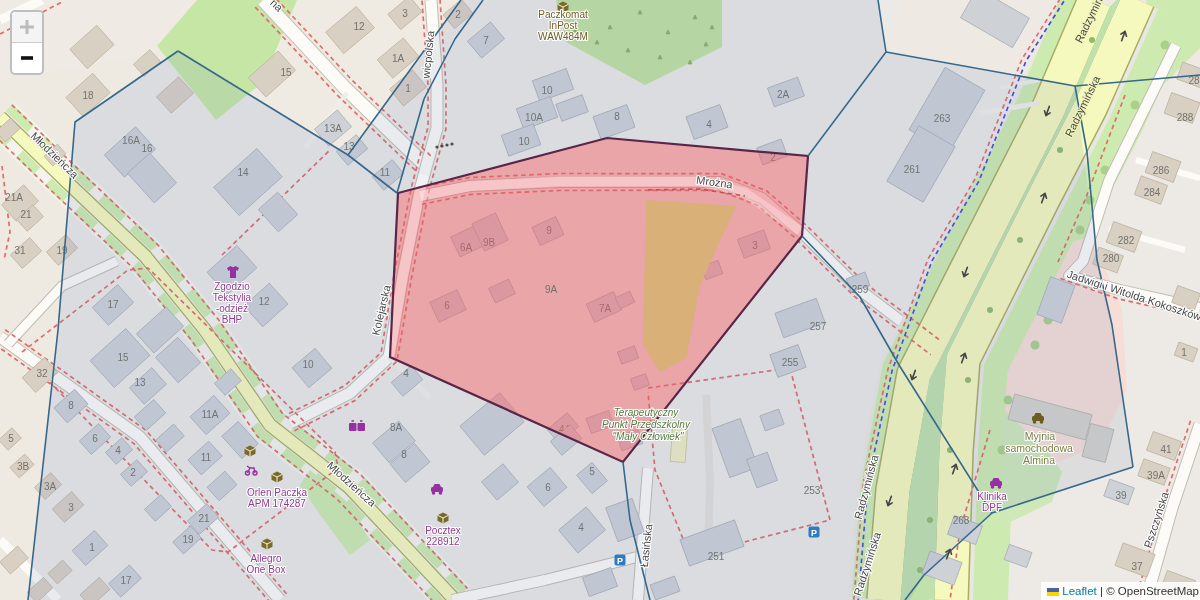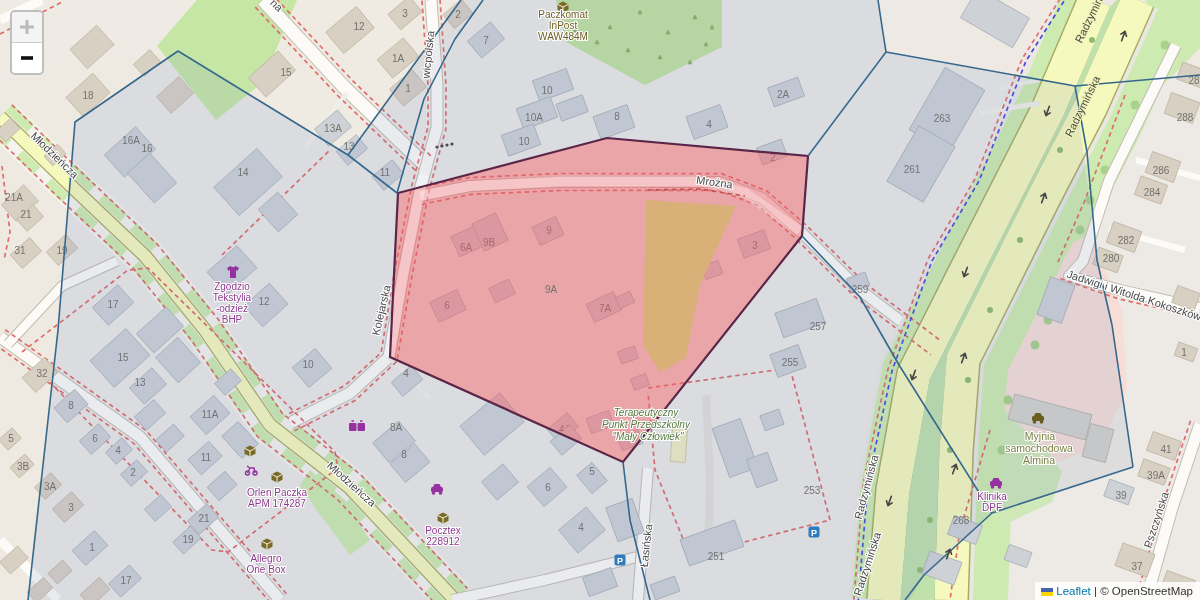--- a/index.html
+++ b/index.html
@@ -5,21 +5,21 @@
   html,body { margin:0; padding:0; width:1200px; height:600px; overflow:hidden;
     font-family:"Liberation Sans", sans-serif; }
   #map { position:relative; width:1200px; height:600px; background:#efebe4; overflow:hidden; }
   #zoomctl { position:absolute; left:10px; top:10px; width:30px; border:2px solid rgba(0,0,0,0.25);
     border-radius:5px; background:#fff; z-index:10; }
   #zoomctl .btn { width:30px; height:30px; } #zoomctl .btn svg { display:block; }
   #zoomctl .plus { background:#f4f4f4; color:#bbb; border-bottom:1px solid #ccc;
     border-radius:4px 4px 0 0; }
   #zoomctl .minus { border-radius:0 0 4px 4px; }
   #attrib { position:absolute; right:0; bottom:0; background:rgba(255,255,255,0.85);
-    padding:3px 7px 3px 6px; font-size:11.5px; color:#333; z-index:10; }
+    padding:3px 1px 3px 6px; font-size:11.5px; color:#333; z-index:10; }
   #attrib a { color:#0078a8; text-decoration:none; }
 </style>
 </head>
 <body>
 <div id="map">
 <svg width="1200" height="600" viewBox="0 0 1200 600" font-family="Liberation Sans, sans-serif">
 
 <rect width="1200" height="600" fill="#efebe4"></rect>
 
 <path d="M0.0 80.0 L470.0 0.0 L900.0 0.0 L1200.0 60.0 L1200.0 110.0 L1010.0 330.0 L940.0 560.0 L960.0 600.0 L0.0 600.0 Z" fill="#ebeae6" stroke="none"></path>

